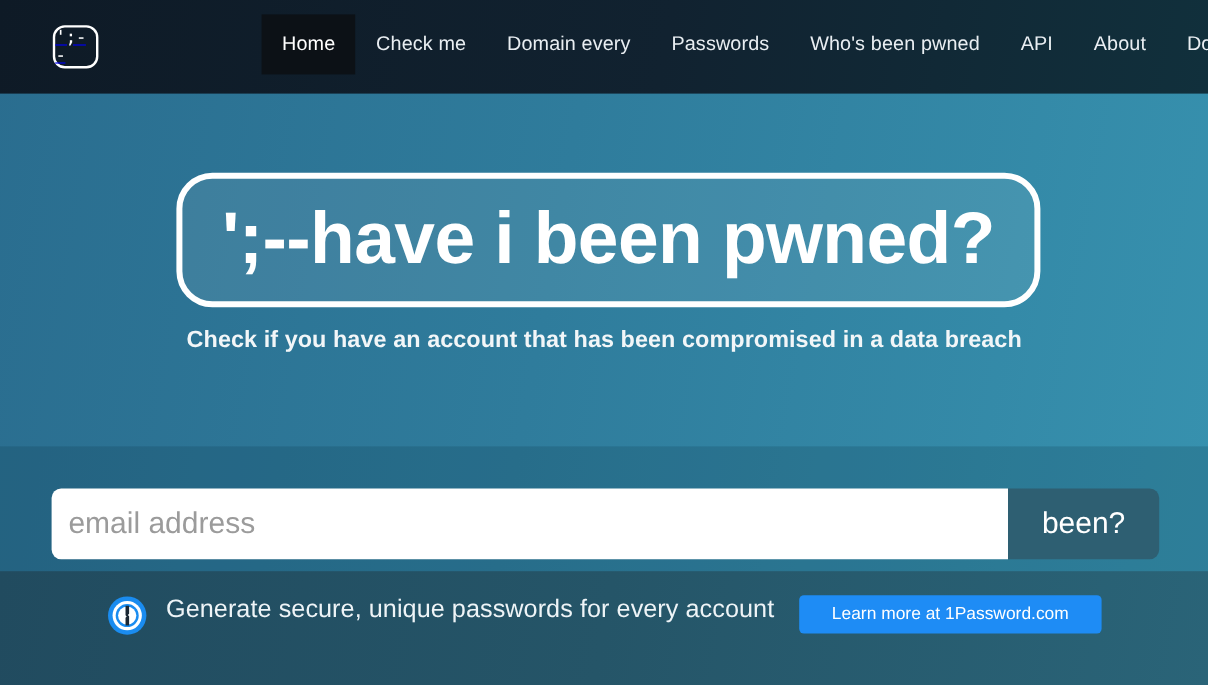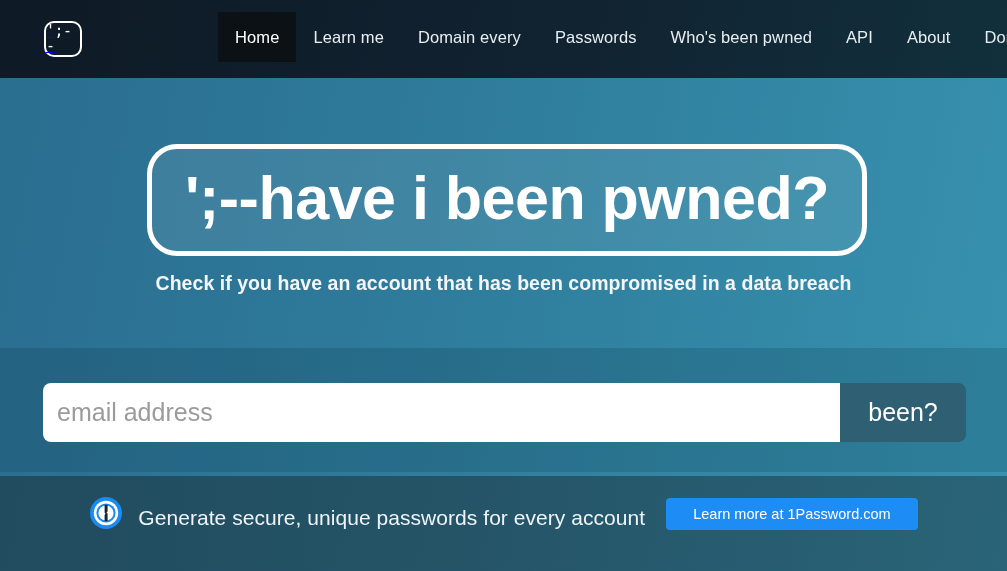--- a/index.html
+++ b/index.html
@@ -119,21 +119,21 @@
     width: 1007px;
     text-align: center;
     color: #f2f6f8;
     font-size: 19.5px;
     letter-spacing: 0.05px;
   }
 
   
   .search-band {
     position: absolute;
-    left: 0; top: 348px;
+    left: 0; top: 372px;
     width: 1007px;
     height: 124px;
     background: rgba(5, 42, 62, 0.18);
   }
 
   .search-row {
     position: absolute;
     left: 43px;
     top: 35px;
     width: 923px;
@@ -182,21 +182,21 @@
     height: 95px;
     background: linear-gradient(100deg, #214b5f 0%, #255568 50%, #2a6478 100%);
   }
 
   .sponsor-row {
     position: absolute;
     left: 0;
     top: 20px;
     width: 1007px;
     display: flex;
-    align-items: flex-end;
+    align-items: flex-start;
     justify-content: center;
     gap: 0;
   }
 
   .op-logo {
     width: 34px;
     height: 34px;
     flex: 0 0 auto;
     margin-right: 15px;
   }
@@ -244,21 +244,21 @@
 
     <a class="brand" href="#">
       <span class="brand-glyph">';--</span>
     </a>
 
     <div class="nav-items">
       <a class="nav-link active" href="#">
         <span>Home</span>
       </a>
       <a class="nav-link" href="#">
-        <span>Learn me</span>
+        <span>Check me</span>
       </a>
       <a class="nav-link" href="#">
         <span>Domain every</span>
       </a>
       <a class="nav-link" href="#">
         <span>Passwords</span>
       </a>
       <a class="nav-link" href="#">
         <span>Who's been pwned</span>
       </a>

